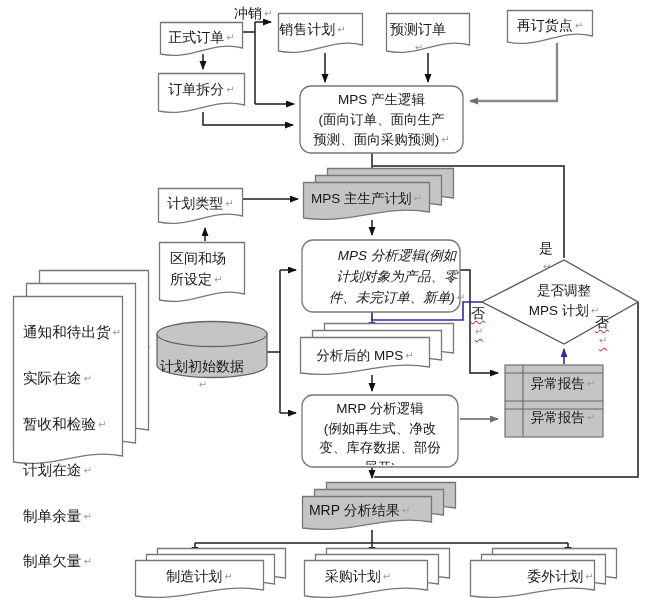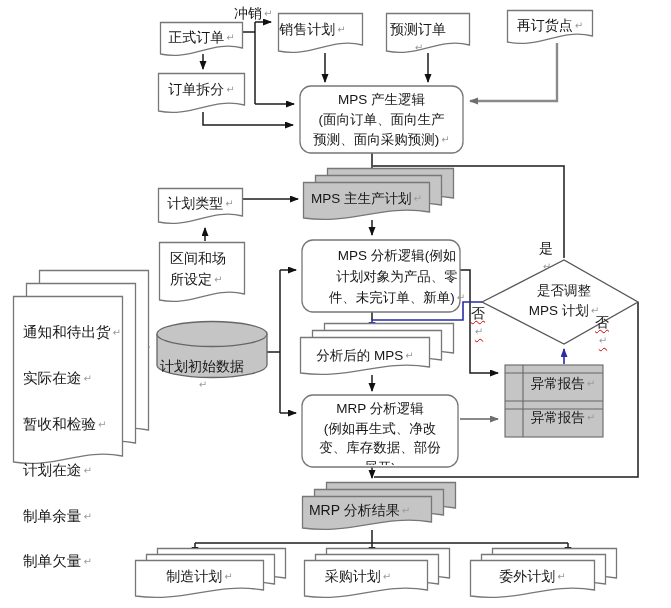--- a/index.html
+++ b/index.html
@@ -146,21 +146,21 @@
 <div class="lbl" style="left:386px;top:20px;width:64px;">预测订单<span class="crlf">↵</span></div>
 <div class="lbl" style="left:507px;top:16px;width:86px;">再订货点<span class="crlf">↵</span></div>
 <div class="lbl" style="left:158px;top:80px;width:87px;">订单拆分<span class="crlf">↵</span></div>
 <div class="lbl fs13 lh20" style="left:300px;top:90px;width:163px;">MPS 产生逻辑
 (面向订单、面向生产
 预测、面向采购预测)<span class="crlf">↵</span></div>
 <div class="lbl" style="left:158px;top:194px;width:85px;">计划类型<span class="crlf">↵</span></div>
 <div class="lbl fs13" style="left:303px;top:190px;width:127px;">MPS 主生产计划<span class="crlf">↵</span></div>
 <div class="lbl left lh21" style="left:170px;top:248px;width:74px;">区间和场
 所设定<span class="crlf">↵</span></div>
-<div class="lbl fs13 lh21" style="left:302px;top:245px;width:190px;">MPS 分析逻辑(例如
+<div class="lbl fs13 lh21" style="left:302px;top:245px;width:190px;font-style:italic;">MPS 分析逻辑(例如
 计划对象为产品、零
 件、未完订单、新单)<span class="crlf">↵</span></div>
 
 <div class="lbl left list" style="left:23px;top:299px;width:100px;">
   <div>通知和待出货<span class="crlf">↵</span></div>
   <div>实际在途<span class="crlf">↵</span></div>
   <div>暂收和检验<span class="crlf">↵</span></div>
   <div>计划在途<span class="crlf">↵</span></div>
   <div>制单余量<span class="crlf">↵</span></div>
   <div>制单欠量<span class="crlf">↵</span></div>
@@ -175,15 +175,15 @@
 <div class="lbl fs13 lh20" style="left:502px;top:281px;width:124px;">是否调整
 MPS 计划<span class="crlf">↵</span></div>
 <div class="lbl" style="left:534px;top:239px;width:24px;">是<span class="crlf">↵</span></div>
 <div class="lbl" style="left:468px;top:304px;width:20px;"><span class="misspell">否<span class="crlf">↵</span></span></div>
 <div class="lbl" style="left:592px;top:313px;width:20px;"><span class="misspell">否<span class="crlf">↵</span></span></div>
 <div class="lbl fs13" style="left:525px;top:375px;width:76px;">异常报告<span class="crlf">↵</span></div>
 <div class="lbl fs13" style="left:525px;top:409px;width:76px;">异常报告<span class="crlf">↵</span></div>
 <div class="lbl" style="left:302px;top:501px;width:115px;">MRP 分析结果<span class="crlf">↵</span></div>
 <div class="lbl" style="left:135px;top:567px;width:129px;">制造计划<span class="crlf">↵</span></div>
 <div class="lbl" style="left:304px;top:567px;width:108px;">采购计划<span class="crlf">↵</span></div>
-<div class="lbl" style="left:470px;top:567px;width:125px;">委外计划<span class="crlf">↵</span></div>
+<div class="lbl" style="left:470px;top:567px;width:125px;padding-left:28px;">委外计划<span class="crlf">↵</span></div>
 
 </div>
 
 </body></html>

